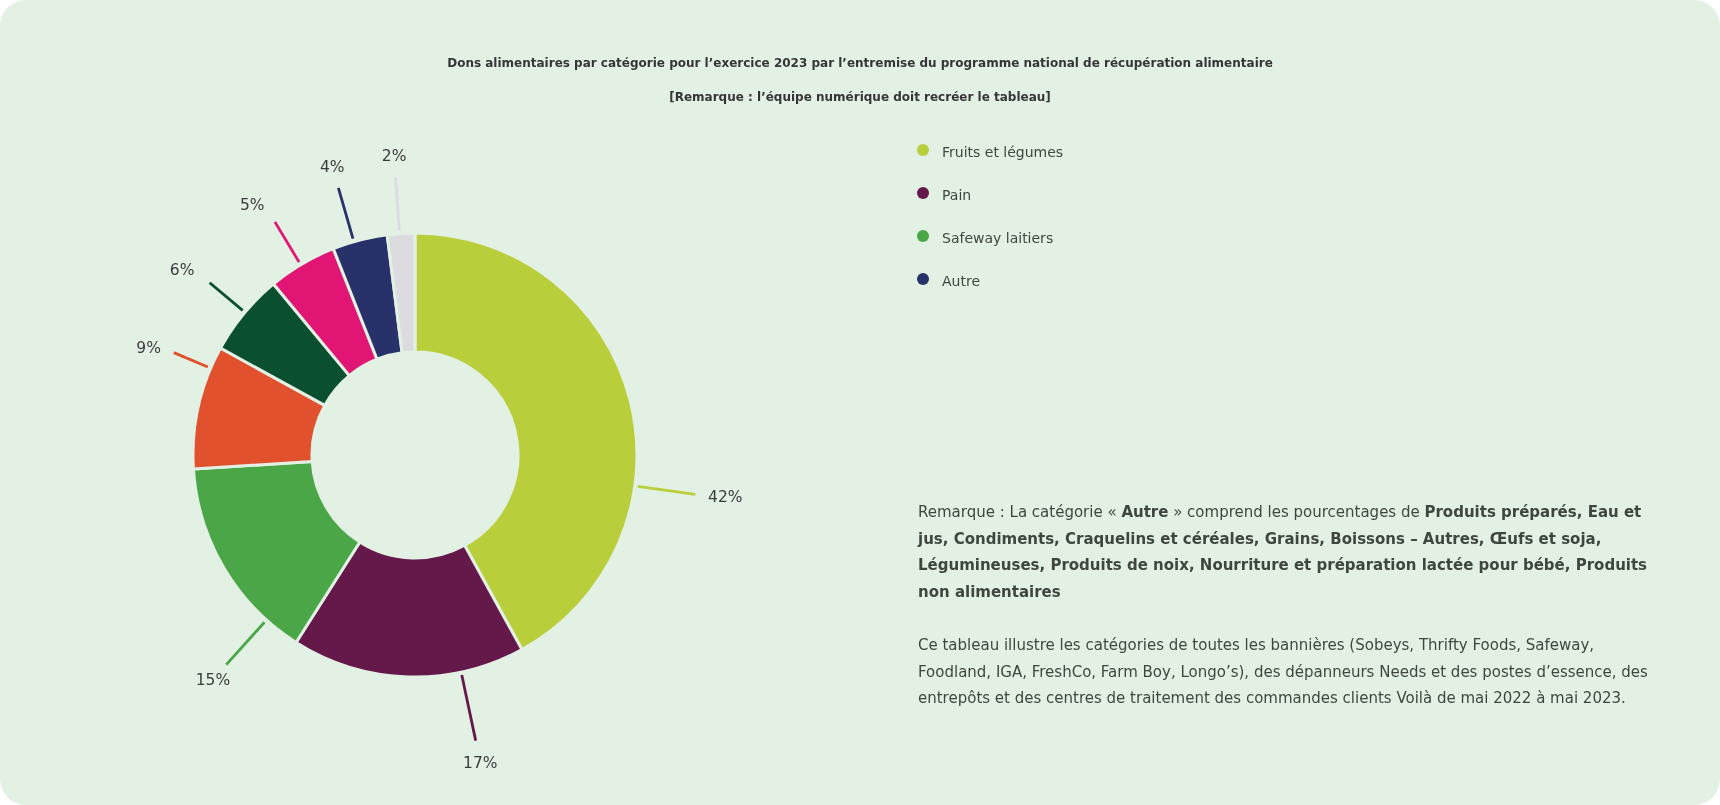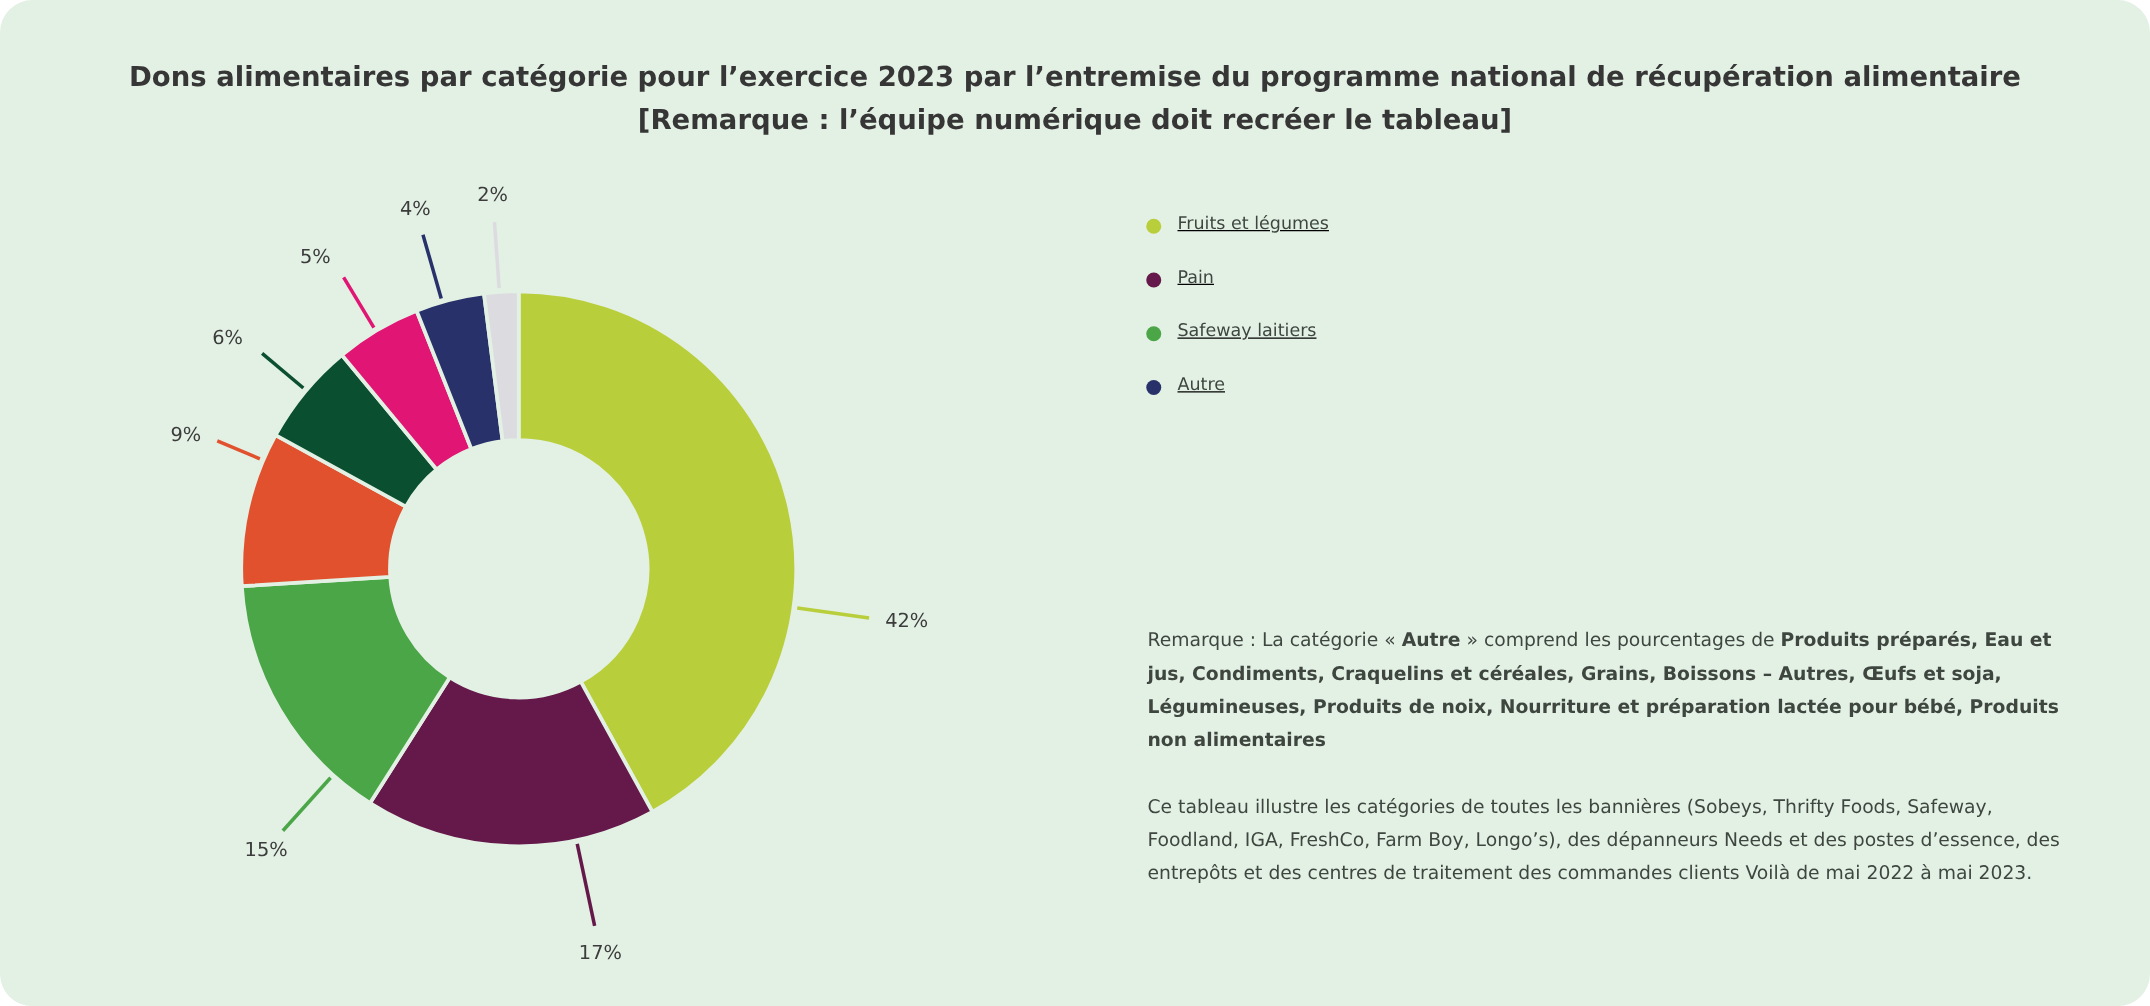--- a/index.html
+++ b/index.html
@@ -4,30 +4,30 @@
 <style>
   html,body { margin:0; padding:0; background:#ffffff; }
   body { width:1720px; height:805px; font-family:"DejaVu Sans","Liberation Sans",sans-serif; }
   .card {
     position:relative; width:1720px; height:805px;
     background:var(--card-bg,#e3f0e4);
     border-radius:26px; overflow:hidden;
   }
   .title {
     position:absolute; top:46px; left:0; width:100%;
-    text-align:center; font-weight:700; font-size:22px; line-height:34px;
+    text-align:center; font-weight:700; font-size:12px; line-height:34px;
     color:var(--title-text,#363636);
   }
   svg.donut { position:absolute; left:0; top:0; }
   svg.donut text {
     font-family:"DejaVu Sans","Liberation Sans",sans-serif;
     font-size:15.5px; fill:var(--label-text,#3c3c3c);
   }
   .legend { position:absolute; left:917px; top:144px; }
-  .legend-item { display:flex; align-items:flex-end; height:43px;text-decoration:underline; }
+  .legend-item { display:flex; align-items:flex-start; height:43px; }
   .legend-dot { width:12px; height:12px; border-radius:50%; margin-right:13px; flex:none; }
   .legend-label { font-size:14px; color:var(--body-text,#3e463f); }
   .note, .desc {
     position:absolute; left:918px; width:740px; margin:0;
     font-size:15px; line-height:26.5px; color:var(--body-text,#3e463f);
   }
   .note { top:499px; }
   .desc { top:632px; }
   .it { }
   .b  { font-weight:700; }

